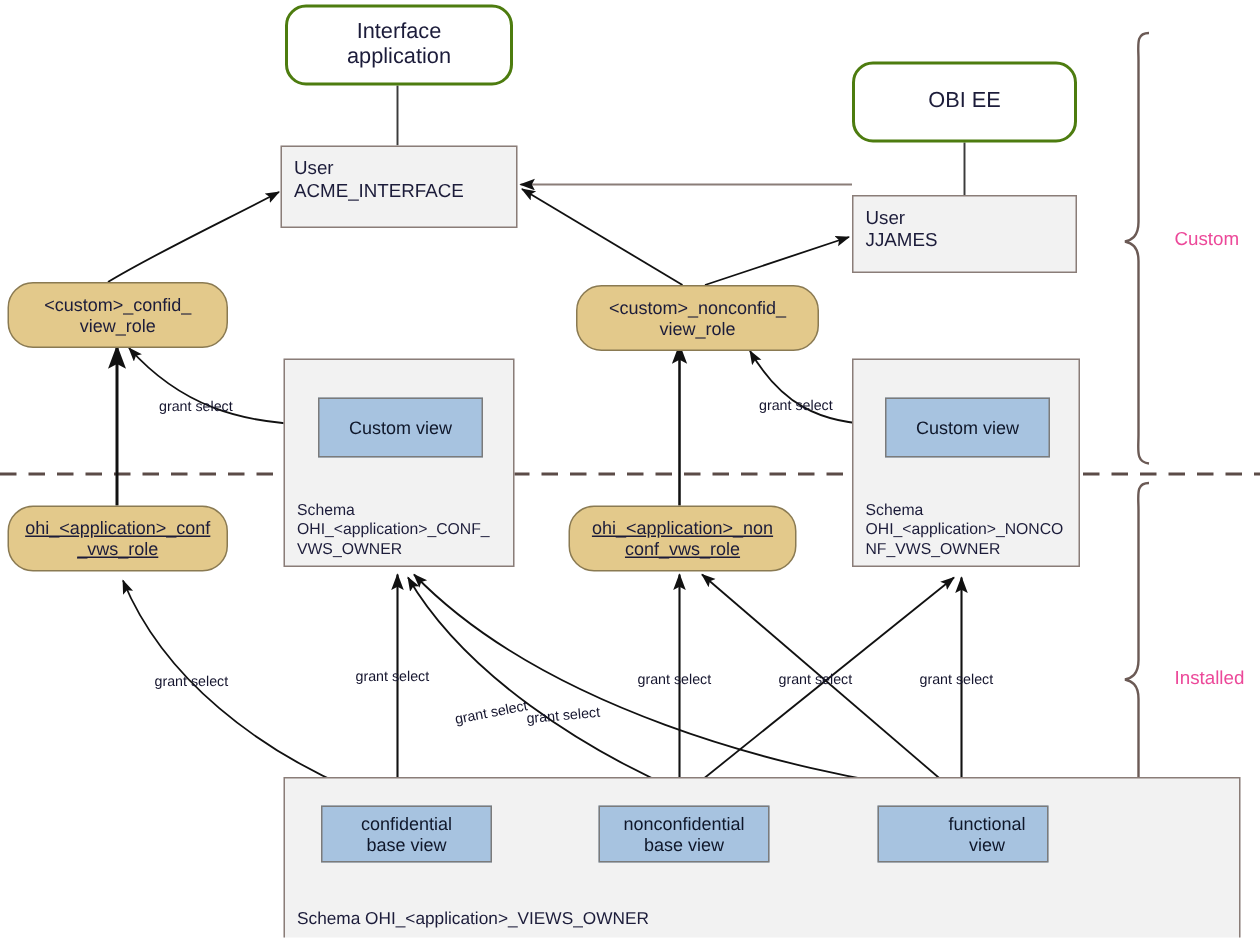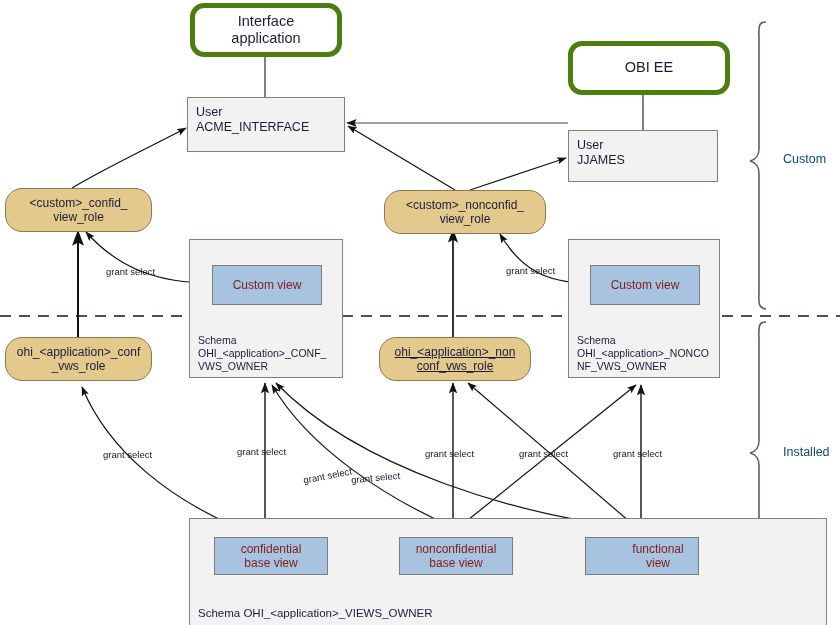--- a/index.html
+++ b/index.html
@@ -6,21 +6,21 @@
   body{
     width:840px;height:625px;position:relative;overflow:hidden;
     font-family:"Liberation Sans","DejaVu Sans",sans-serif;
     color:#1c1c3a;
   }
   #stage{position:absolute;left:0;top:0;width:840px;height:625px;}
   svg.layer{position:absolute;left:0;top:0;width:840px;height:625px;pointer-events:none;}
   .node{position:absolute;box-sizing:border-box;display:flex;align-items:center;justify-content:center;text-align:center;line-height:1.18;}
   
   .app-node{
-    border:5px solid #4d7c0f;border-radius:14px;background:#ffffff;
+    border:2px solid #4d7c0f;border-radius:14px;background:#ffffff;
     font-size:14.5px;color:#1c1c3a;
   }
   
   .user-node{
     border:1px solid #8a7d78;background:#f2f2f2;
     font-size:12.5px;color:#1c1c3a;
     align-items:flex-start;justify-content:flex-start;text-align:left;
     padding:7px 8px 0 8px;
   }
   .schema-box{
@@ -32,28 +32,28 @@
     white-space:pre-line;
   }
   
   .role-pill{
     border:1px solid #8a7a52;border-radius:17px;background:#e3c98b;
     font-size:12px;color:#1c1c3a;align-items:center;
   }
   
   .view-box{
     border:1px solid #7b7b7b;background:#a7c3e0;
-    font-size:12px;color:#7f1d1d;
+    font-size:12px;color:#0f172a;
   }
   .edge-label{
     position:absolute;font-size:9.5px;color:#15152e;white-space:nowrap;
     background:transparent;
   }
   .brace-label{
-    position:absolute;font-size:12.5px;color:#0c4a6e;white-space:nowrap;
+    position:absolute;font-size:12.5px;color:#ec4899;white-space:nowrap;
   }
 </style>
 </head>
 <body>
 
 <div id="stage">
 
   <svg class="layer" viewBox="0 0 840 625">
     <defs>
       <marker id="arrow" markerWidth="9" markerHeight="9" refX="7.4" refY="3" orient="auto" markerUnits="strokeWidth">
@@ -103,21 +103,21 @@
     <path d="M766,322 C757,322 759,330 759,340 L759,440 C759,450 754,452 750,453 C754,454 759,456 759,466 L759,602 C759,612 757,618 766,619" fill="none" stroke="#6b5a55" stroke-width="1.6"></path>
   </svg>
 
   <div class="node app-node" style="left:190px;top:3px;width:152px;height:54px;">
     <span style="display:block;">
       <span>Interface</span><br>
       <span>application</span>
     </span>
   </div>
 
-  <div class="node app-node" style="left:568px;top:41px;width:162px;height:54px;">
+  <div class="node app-node" style="left:568px;top:41px;width:150px;height:54px;">
     <span>OBI EE</span>
   </div>
 
   <div class="node user-node" style="left:187px;top:97px;width:158px;height:55px;">
     <span style="display:block;">
       <span>User</span><br>
       <span>ACME_INTERFACE</span>
     </span>
   </div>
 
@@ -136,21 +136,21 @@
   </div>
 
   <div class="node role-pill" style="left:384px;top:190px;width:162px;height:44px;">
     <span style="display:block;">
       <span>&lt;custom&gt;_nonconfid_</span><br>
       <span>view_role</span>
     </span>
   </div>
 
   <div class="node role-pill" style="left:5px;top:337px;width:147px;height:44px;">
-    <span style="display:block;">
+    <span style="display:block;text-decoration:underline;">
       <span>ohi_&lt;application&gt;_conf</span><br>
       <span>_vws_role</span>
     </span>
   </div>
 
   <div class="node role-pill" style="left:379px;top:337px;width:152px;height:44px;">
     <span style="display:block;text-decoration:underline;">
       <span>ohi_&lt;application&gt;_non</span><br>
       <span>conf_vws_role</span>
     </span>

